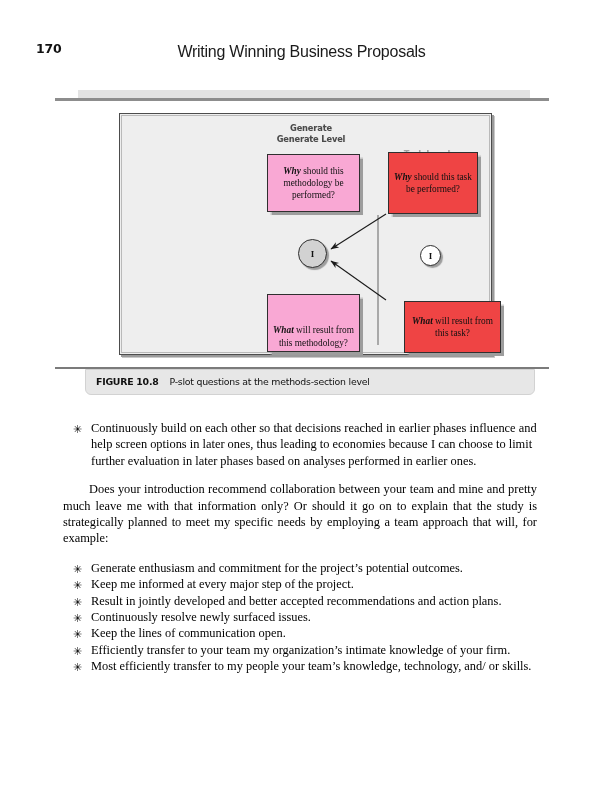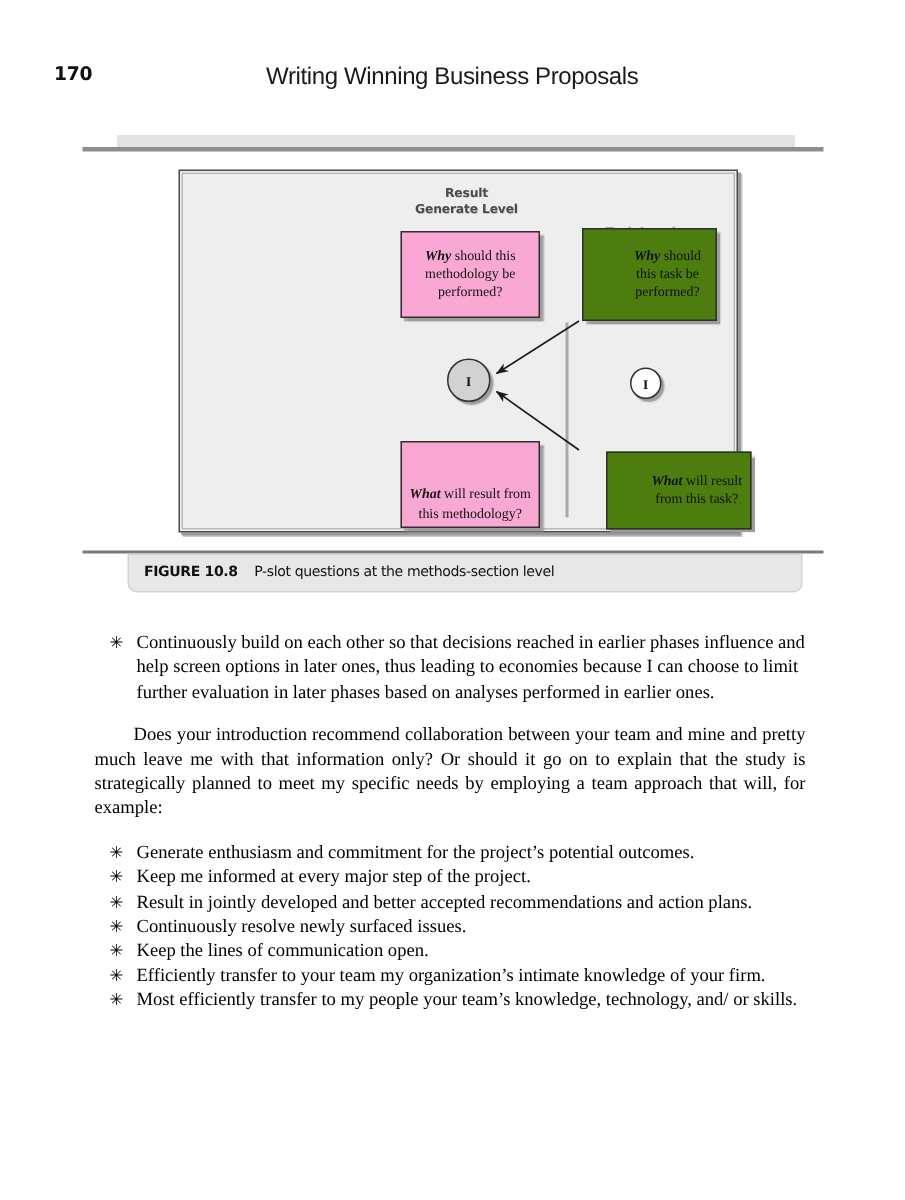--- a/index.html
+++ b/index.html
@@ -137,21 +137,21 @@
     line-height: 12.3px;
     color: #111;
     display: flex;
     align-items: center;
     justify-content: center;
     padding: 2px 4px;
     box-shadow: 2.5px 2.5px 1px 0 #9d9d9d;
   }
   .qbox .kw { font-weight: bold; font-style: italic; }
   .qbox.gray  { background: #f9a8d4; }
-  .qbox.white { background: #4d7c0f; padding-left: 28px; }
+  .qbox.white { background: #ef4444; }
 
   .box-m-why   { left: 147px; top: 40px;  width: 93px;  height: 58px; }
   .box-t-why   { left: 268px; top: 38px;  width: 90px;  height: 62px; }
   .box-m-what  { left: 147px; top: 180px; width: 93px;  height: 58px; align-items: flex-end; }
   .box-t-what  { left: 284px; top: 187px; width: 97px;  height: 52px; }
 
   
   .icircle {
     position: absolute;
     box-sizing: border-box;
@@ -254,21 +254,21 @@
 
   <div class="figure-top-band"></div>
   <div class="figure-top-rule"></div>
 
   <div class="figure-frame">
     <div class="figure-inner"></div>
 
     <div class="diagram">
 
       <div class="col-head methods">
-        <span>Result</span><br>
+        <span>Generate</span><br>
         <span>Generate Level</span>
       </div>
 
       <div class="col-head task">
         <span>Task Level</span>
       </div>
 
       <div class="col-divider"></div>
 
       <div class="qbox gray box-m-why">

